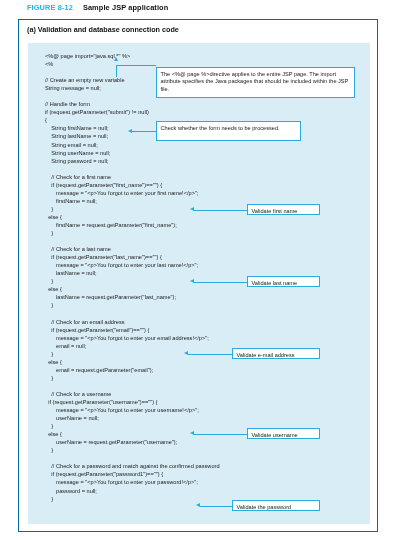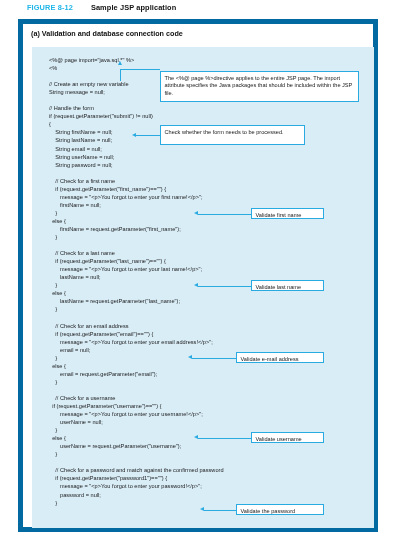--- a/index.html
+++ b/index.html
@@ -24,31 +24,31 @@
     font-size: 7.4px;
     font-weight: bold;
     letter-spacing: 0.1px;
     white-space: nowrap;
   }
   .fig-caption .fig-num {
     color: #1fb6e8;
   }
   .fig-caption .fig-title {
     color: #111111;
-    margin-left: 18px;
+    margin-left: 10px;
   }
 
   
   .panel {
     position: absolute;
     left: 18px;
     top: 19px;
     width: 360px;
     height: 513px;
-    border: 5px solid #0369a1;
+    border: 1px solid #0369a1;
     background: #ffffff;
     box-sizing: border-box;
   }
 
   .panel-header {
     position: absolute;
     left: 8px;
     top: 5px;
     font-size: 7.2px;
     font-weight: bold;

